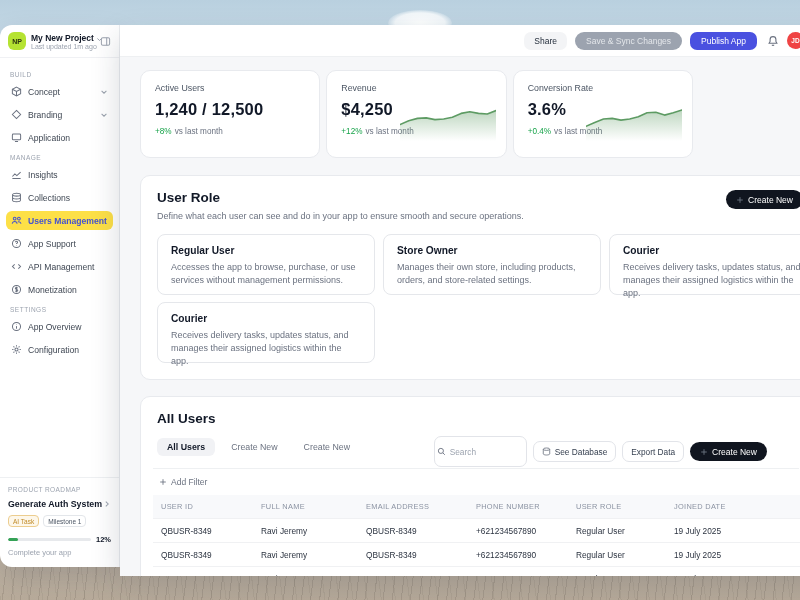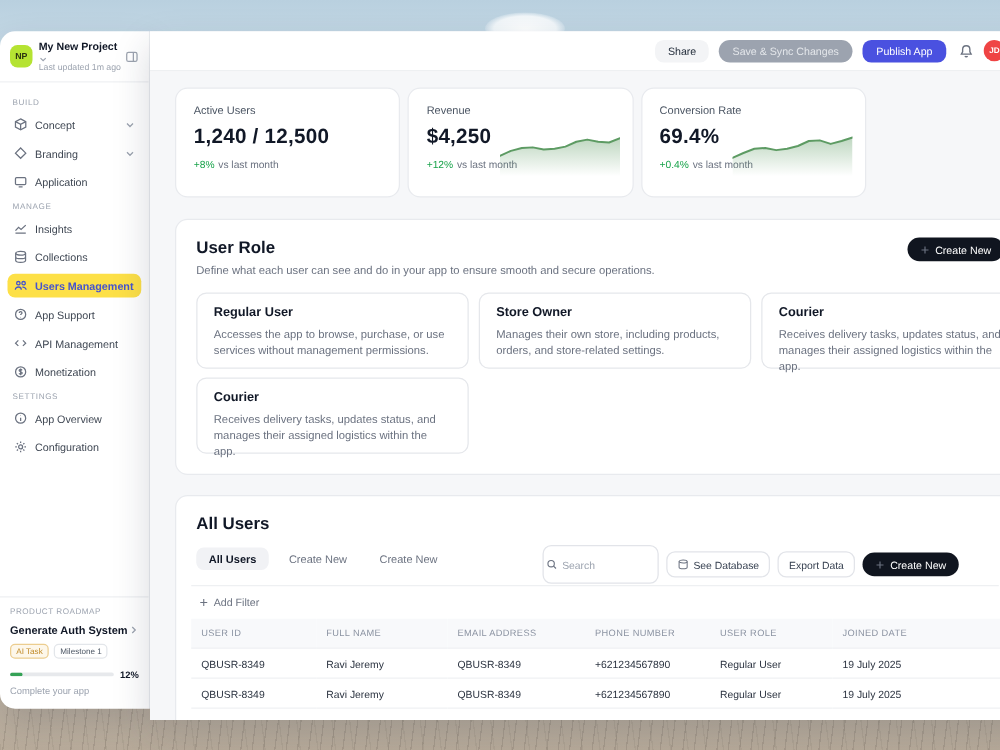--- a/index.html
+++ b/index.html
@@ -20,21 +20,21 @@
     border-radius:12px 0 0 12px; border-right:1px solid #ebedf0; box-shadow:0 12px 28px rgba(30,40,60,.18);
     display:flex; flex-direction:column; overflow:hidden; }
   .main-panel { position:absolute; left:120px; top:25px; width:712px; height:551px; background:#f6f7f9;
     overflow:hidden; box-shadow:0 12px 28px rgba(30,40,60,.18); }
 
   
   .sb-header { display:flex; align-items:center; gap:5px; padding:7px 8px; border-bottom:1px solid #f0f1f4; }
   .sb-avatar { width:18px; height:18px; border-radius:6px; background:#b5e332; color:#2b3310;
     font-size:7px; font-weight:bold; display:flex; align-items:center; justify-content:center; flex:0 0 auto; }
   .sb-title-wrap { flex:1; min-width:0; }
-  .sb-title { font-size:8.5px; font-weight:bold; color:#111827; white-space:nowrap; display:flex; align-items:flex-start; gap:2px;flex-direction:column; }
+  .sb-title { font-size:8.5px; font-weight:bold; color:#111827; white-space:nowrap; display:flex; align-items:flex-end; gap:2px; }
   .sb-sub { font-size:7px; color:#9ca3af; white-space:nowrap; }
   .icon { display:inline-flex; align-items:center; justify-content:center; color:#6b7280; }
   .icon svg { display:block; }
   .sb-toggle { color:#9ca3af; cursor:pointer; }
 
   .sb-nav { flex:1; padding:6px 6px 0 6px; }
   .nav-label { font-size:6.5px; letter-spacing:.5px; color:#9ca3af; margin:7px 4px 4px 4px; }
   .nav-item { display:flex; align-items:center; gap:6px; height:19px; padding:0 5px; border-radius:6px;
     color:#3f4753; cursor:pointer; margin-bottom:4px; }
   .nav-item .nav-text { font-size:8.6px; white-space:nowrap; flex:1; }
@@ -320,21 +320,21 @@
                   <stop offset="0" stop-color="#5d9b63" stop-opacity="0.4"></stop>
                   <stop offset="1" stop-color="#5d9b63" stop-opacity="0"></stop>
                 </linearGradient>
               </defs>
               <polygon points="0.0,27.6 9.1,23.7 18.2,21.4 27.3,20.9 36.4,22.6 45.5,22.0 54.5,20.3 63.6,16.4 72.7,14.7 81.8,16.4 90.9,17.0 100.0,13.6 100,44 0,44" fill="url(#sg0)"></polygon>
               <polyline points="0.0,27.6 9.1,23.7 18.2,21.4 27.3,20.9 36.4,22.6 45.5,22.0 54.5,20.3 63.6,16.4 72.7,14.7 81.8,16.4 90.9,17.0 100.0,13.6" fill="none" stroke="#5d9b63" stroke-width="1.6" stroke-linejoin="round" stroke-linecap="round"></polyline>
             </svg></div>
       </div>
       <div class="stat-card">
         <div class="stat-label">Conversion Rate</div>
-        <div class="stat-value">69.4%</div>
+        <div class="stat-value">3.6%</div>
         <div class="stat-delta"><span class="up">+0.4%</span><span>vs last month</span></div>
         <div class="spark"><svg width="100%" height="100%" viewBox="0 0 100 44" preserveAspectRatio="none">
               <defs>
                 <linearGradient id="sg1" x1="0" y1="0" x2="0" y2="1">
                   <stop offset="0" stop-color="#5d9b63" stop-opacity="0.4"></stop>
                   <stop offset="1" stop-color="#5d9b63" stop-opacity="0"></stop>
                 </linearGradient>
               </defs>
               <polygon points="0.0,29.3 9.1,25.4 18.2,22.0 27.3,21.4 36.4,23.1 45.5,22.0 54.5,19.8 63.6,15.8 72.7,15.3 81.8,18.1 90.9,15.8 100.0,13.0 100,44 0,44" fill="url(#sg1)"></polygon>
               <polyline points="0.0,29.3 9.1,25.4 18.2,22.0 27.3,21.4 36.4,23.1 45.5,22.0 54.5,19.8 63.6,15.8 72.7,15.3 81.8,18.1 90.9,15.8 100.0,13.0" fill="none" stroke="#5d9b63" stroke-width="1.6" stroke-linejoin="round" stroke-linecap="round"></polyline>

